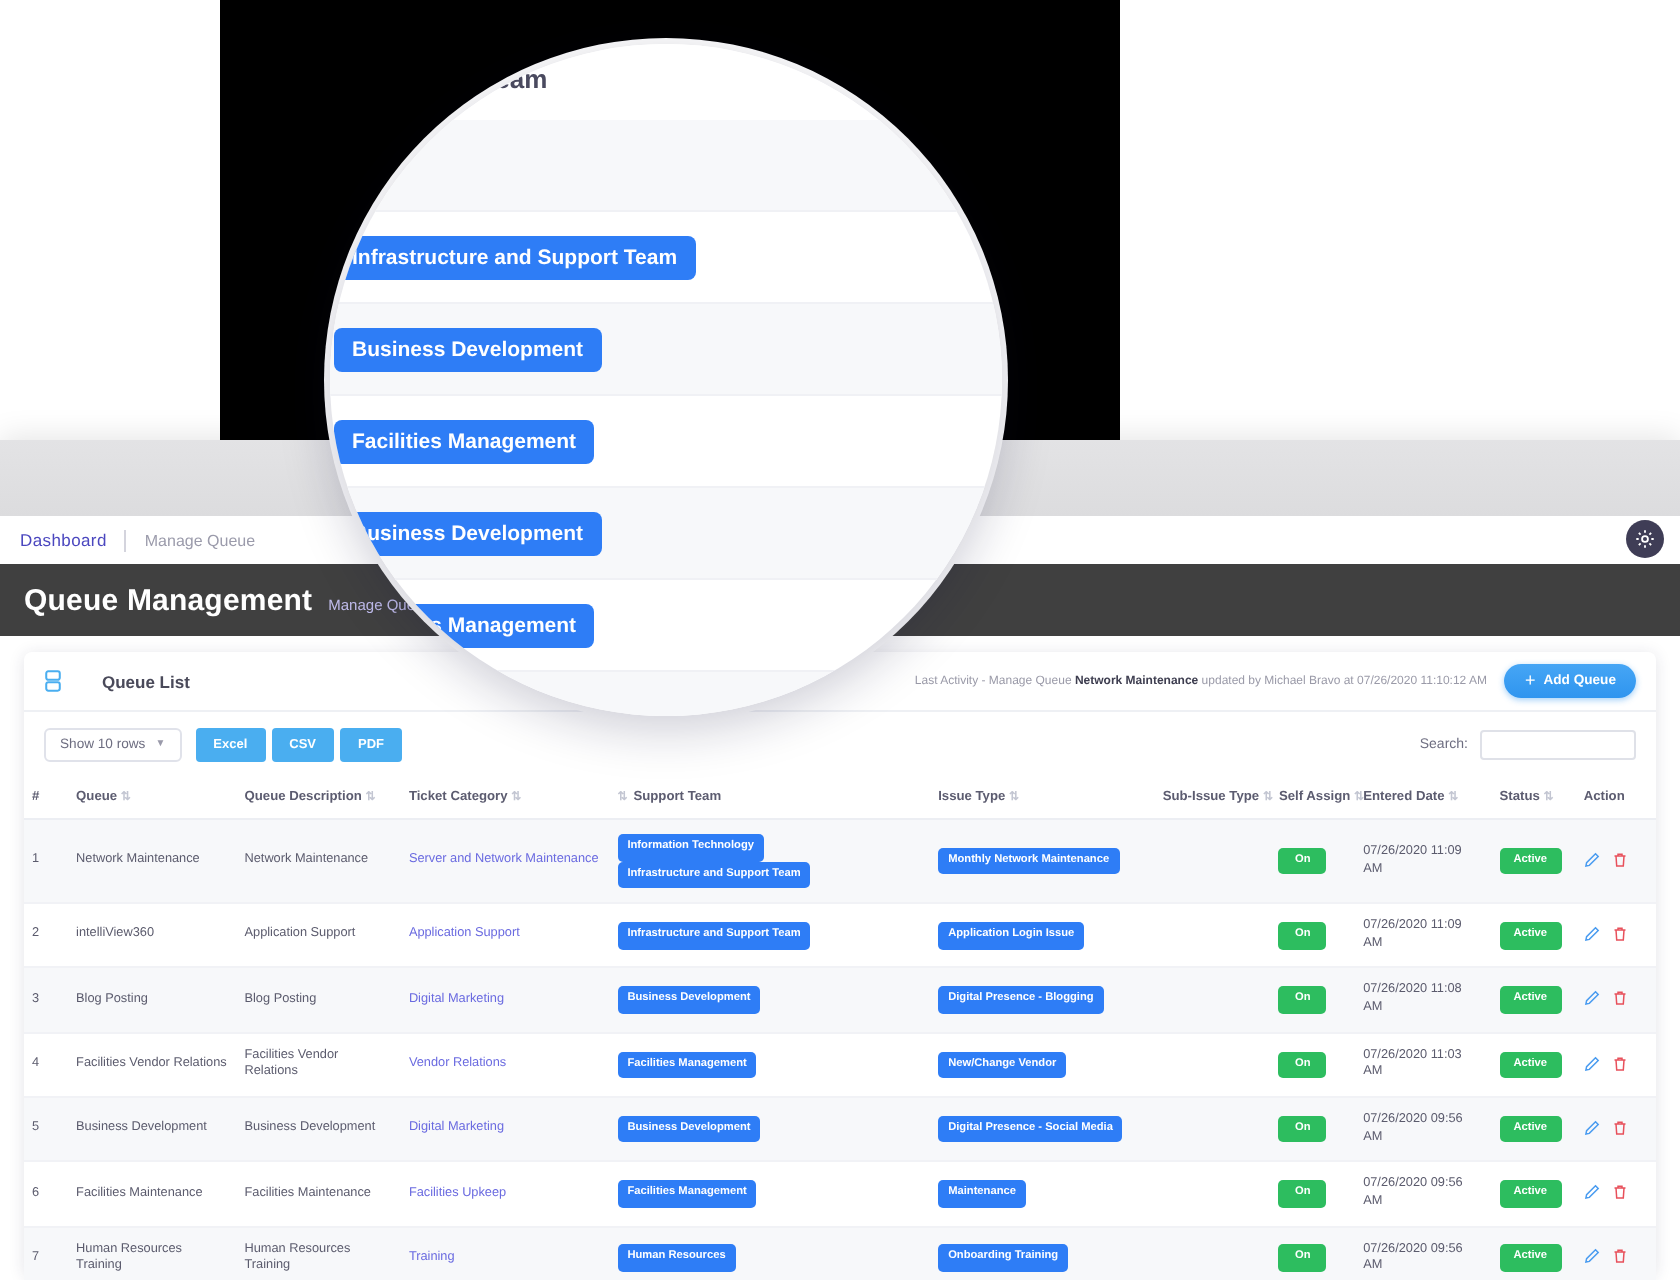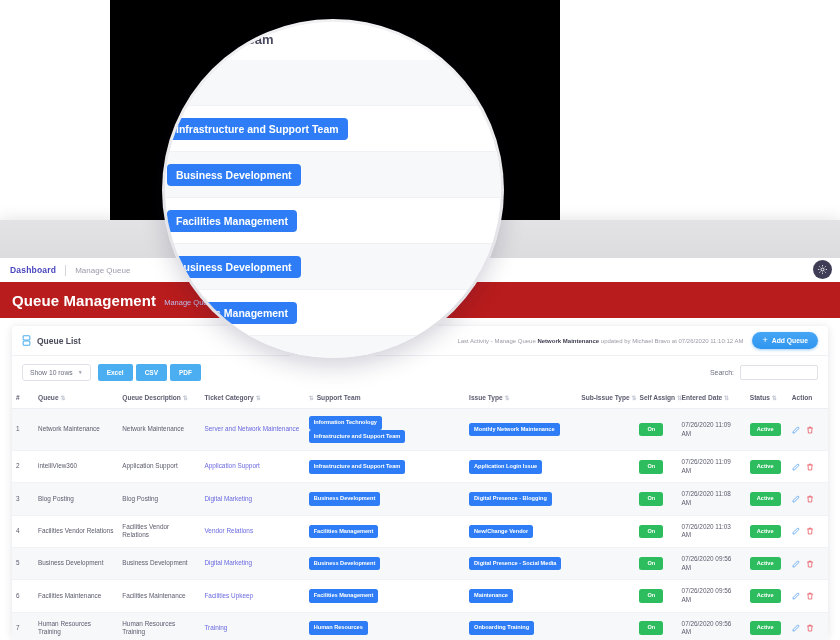--- a/index.html
+++ b/index.html
@@ -26,50 +26,50 @@
   .window-chrome {
     position: absolute; left: 0; top: 0; width: 840px; height: 38px;
     background: linear-gradient(180deg,#e3e3e5 0%, #dcdcde 100%);
   }
 
   
   .breadcrumb-bar {
     position: absolute; left: 0; top: 38px; width: 840px; height: 24px;
     background: #ffffff; display: flex; align-items: center; padding-left: 10px;
   }
-  .crumb-active { color: #4b47bf; font-size: 8.5px; font-weight: 700; letter-spacing:.2px; }
+  .crumb-active { color: #4b47bf; font-size: 8.5px; font-weight: 400; letter-spacing:.2px; }
   .crumb-sep { width: 1px; height: 11px; background: #d4d4dd; margin: 0 9px; }
   .crumb-plain { color: #9b9bab; font-size: 8px; }
 
   .gear-badge {
     position: absolute; right: 8px; top: 40px; width: 19px; height: 19px;
     border-radius: 50%; background: #3f3d56;
     display: flex; align-items: center; justify-content: center;
   }
   .gear-badge svg { width: 11px; height: 11px; display:block; }
 
   
   .title-band {
     position: absolute; left: 0; top: 62px; width: 840px; height: 36px;
-    background: #b91c1c; display: flex; align-items: center; padding-left: 12px;
+    background: #404040; display: flex; align-items: center; padding-left: 12px;
   }
   .page-title { color: #fff; font-size: 15px; font-weight: 700; letter-spacing:.1px; }
   .page-subtitle { color: #c0bcec; font-size: 7.5px; margin-left: 8px; padding-top: 4px; }
 
   
   .card {
     position: absolute; left: 12px; top: 106px; width: 816px; height: 312px;
     background: #ffffff; border-radius: 4px;
     box-shadow: 0 1px 8px rgba(40,40,80,.13);
   }
   .card-head {
     height: 30px; display: flex; align-items: center; padding: 0 10px;
     border-bottom: 1px solid #eef0f4;
   }
-  .card-head-left { display: flex; align-items: center; gap: 6px; }
+  .card-head-left { display: flex; align-items: center; gap: 20px; }
   .list-icon { width: 9px; height: 11px; display: block; }
   .card-title { font-size: 8.5px; color: #4a4a5a; font-weight: 600; }
   .card-head-right { margin-left: auto; display: flex; align-items: center; gap: 9px; }
   .last-activity { font-size: 6px; color: #9a9aa8; white-space: nowrap; }
   .last-activity b { color: #3e3e50; font-weight: 700; }
   .add-btn {
     background: linear-gradient(180deg,#46a6f5,#2f95ef);
     color: #fff; font-size: 6.8px; font-weight: 700;
     border-radius: 10px; padding: 4px 10px; border: none;
     display: flex; align-items: center; gap: 4px; cursor: pointer;

